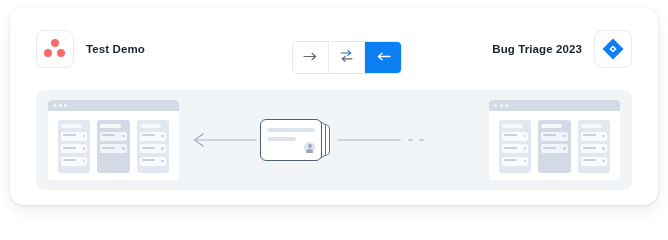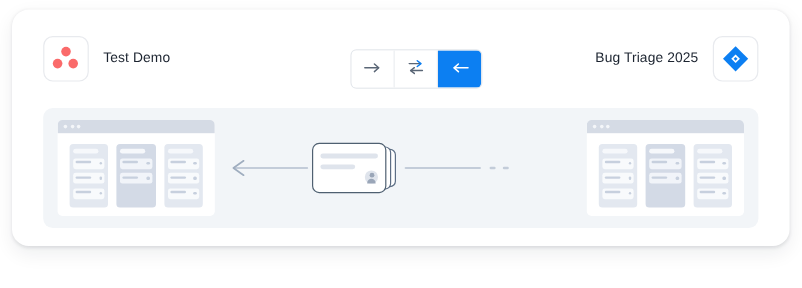--- a/index.html
+++ b/index.html
@@ -64,21 +64,21 @@
     border-radius: 8px;
     background: #ffffff;
     display: flex;
     align-items: center;
     justify-content: center;
     box-sizing: border-box;
   }
 
   .app-label {
     font-size: 11.5px;
-    font-weight: normal;
+    font-weight: bold;
     color: #1c2430;
     letter-spacing: .1px;
     white-space: nowrap;
   }
 
   
   .asana-mark {
     position: relative;
     width: 22px;
     height: 20px;
@@ -342,21 +342,21 @@
         <span>
           <svg width="15" height="11" viewBox="0 0 15 11">
             <path d="M14 5.5 H2.6" stroke="#ffffff" stroke-width="1.3" fill="none" stroke-linecap="round"></path>
             <path d="M6 2.3 L2.4 5.5 L6 8.7" stroke="#ffffff" stroke-width="1.3" fill="none" stroke-linecap="round" stroke-linejoin="round"></path>
           </svg>
         </span>
       </button>
     </div>
 
     <div class="target-group">
-      <span class="app-label">Bug Triage 2025</span>
+      <span class="app-label">Bug Triage 2023</span>
       <div class="logo-tile">
         <span class="jira-mark">
           <svg width="24" height="24" viewBox="0 0 24 24">
             <path d="M12 1.5 L22.5 12 L12 22.5 L1.5 12 Z" fill="#0c7ff2"></path>
             <path d="M12 8.4 L15.6 12 L12 15.6 L8.4 12 Z" fill="#ffffff"></path>
             <path d="M12 10.4 L13.6 12 L12 13.6 L10.4 12 Z" fill="#0c7ff2"></path>
           </svg>
         </span>
       </div>
     </div>

